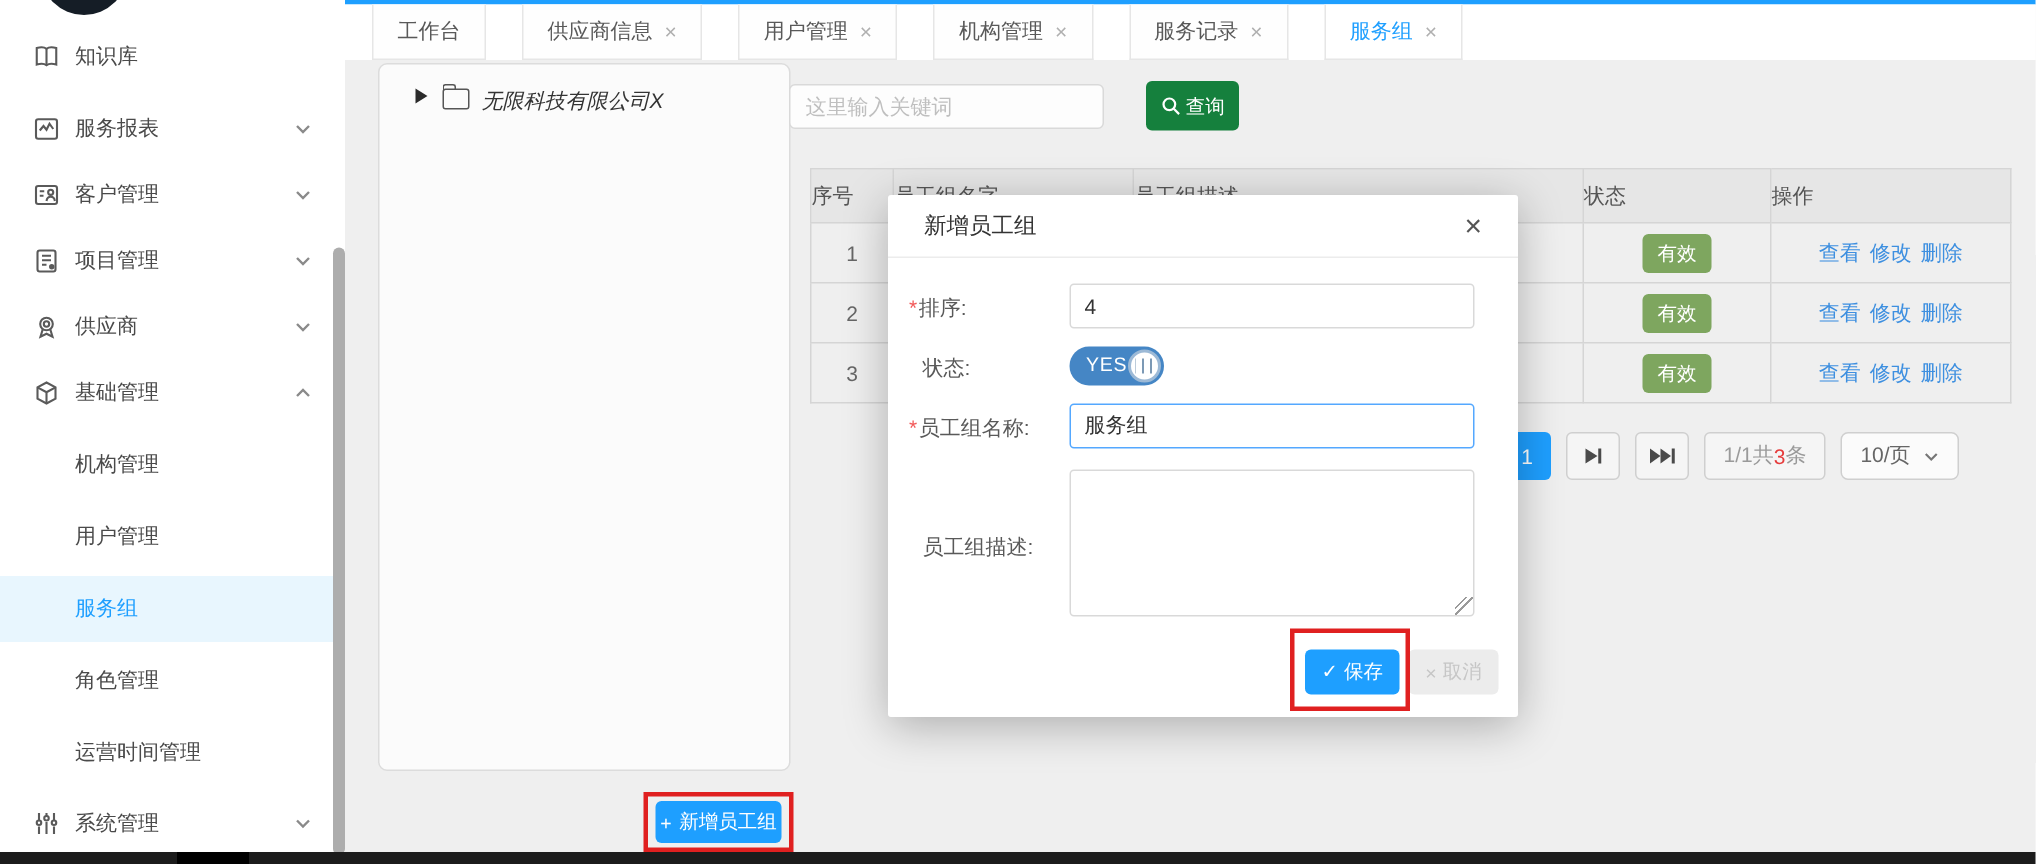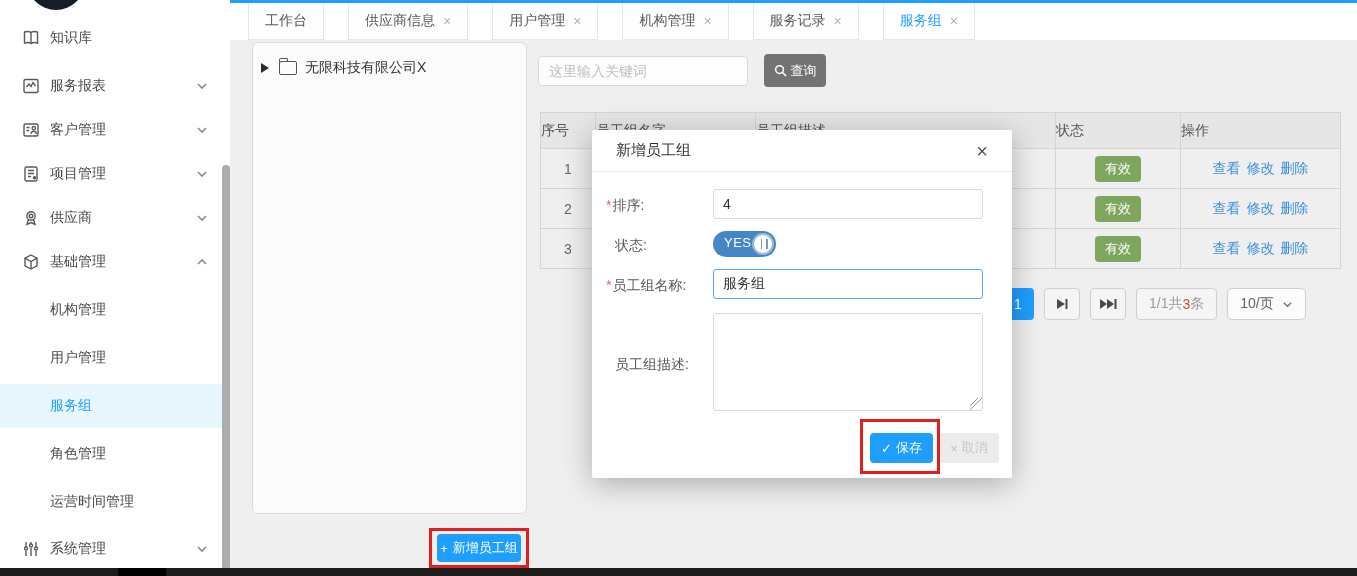--- a/index.html
+++ b/index.html
@@ -22,28 +22,28 @@
   #topline { position:absolute; left:230px; top:0; width:1127px; height:3px; background:#1E9FFF; z-index:1; }
   #tabbar { position:absolute; left:230px; top:3px; width:1127px; height:37px; background:#fff; display:flex; align-items:stretch; padding-left:18px; z-index:1; }
   .tab { display:flex; align-items:center; padding:0 16px; margin-right:24px; border:1px solid #e6e6e6; border-top:none; background:#fefefe; font-size:14px; color:#595959; cursor:pointer; }
   .tab .tclose { margin-left:8px; color:#b0b0b0; font-size:14px; cursor:pointer; }
   .tab.active { background:#fff; color:#1E9FFF; }
 
   
   #content { position:absolute; left:230px; top:40px; width:1127px; height:528px; background:#efefef; z-index:1; }
 
   #tree-panel { position:absolute; left:22px; top:2px; width:275px; height:472px; background:#fbfbfb; border:1px solid #dcdcdc; border-radius:6px; }
-  .tree-row { display:flex; align-items:center; margin:16px 0 0 8px; cursor:pointer; }
+  .tree-row { display:flex; margin:16px 0 0 24px; cursor:pointer;font-style:italic; }
   .caret { width:0; height:0; border-left:8px solid #2b2b2b; border-top:5px solid transparent; border-bottom:5px solid transparent; margin-right:10px; }
   .folder { width:18px; height:14px; border:1.5px solid #555; border-radius:2px; position:relative; margin-right:8px; }
   .folder:before { content:""; position:absolute; left:-1px; top:-4px; width:7px; height:3px; border:1.5px solid #555; border-bottom:none; border-radius:2px 2px 0 0; }
 
-  #search-input { position:absolute; left:308px; top:16px; width:210px; height:30px; border:1px solid #d9d9d9; border-radius:4px; background:#fdfdfd; padding:0 10px; font-size:14px; color:#333; font-family:inherit; }
+  #search-input { position:absolute; left:296px; top:16px; width:210px; height:30px; border:1px solid #d9d9d9; border-radius:4px; background:#fdfdfd; padding:0 10px; font-size:14px; color:#333; font-family:inherit; }
   #search-input::placeholder { color:#bfbfbf; }
-  #query-btn { position:absolute; left:534px; top:14px; width:62px; height:33px; background:#737373; color:#fff; border:none; border-radius:4px; font-size:13px; display:flex; align-items:center; justify-content:center; gap:4px; cursor:pointer; font-family:inherit; }
+  #query-btn { position:absolute; left:534px; top:14px; width:62px; height:33px; background:#15803d; color:#fff; border:none; border-radius:4px; font-size:13px; display:flex; align-items:center; justify-content:center; gap:4px; cursor:pointer; font-family:inherit; }
 
   
   #grid { position:absolute; left:310px; top:72px; width:800px; border:1px solid #d5d5d5; border-collapse:collapse; table-layout:fixed; }
   #grid th { height:36px; background:#e6e6e6; color:#555; font-weight:normal; font-size:14px; border:1px solid #d5d5d5; text-align:left; }
   #grid td { height:40px; background:#efefef; border:1px solid #d5d5d5; text-align:center; font-size:14px; color:#666; }
   .badge-ok { display:inline-block; padding:4px 10px; background:#7EA65F; color:#fff; border-radius:4px; font-size:13px; }
   .op-link { color:#3d8fe0; cursor:pointer; margin:0 3px; text-decoration:none; font-size:14px; }
 
   
   #pager { position:absolute; left:772px; top:248px; display:flex; gap:10px; align-items:center; }

